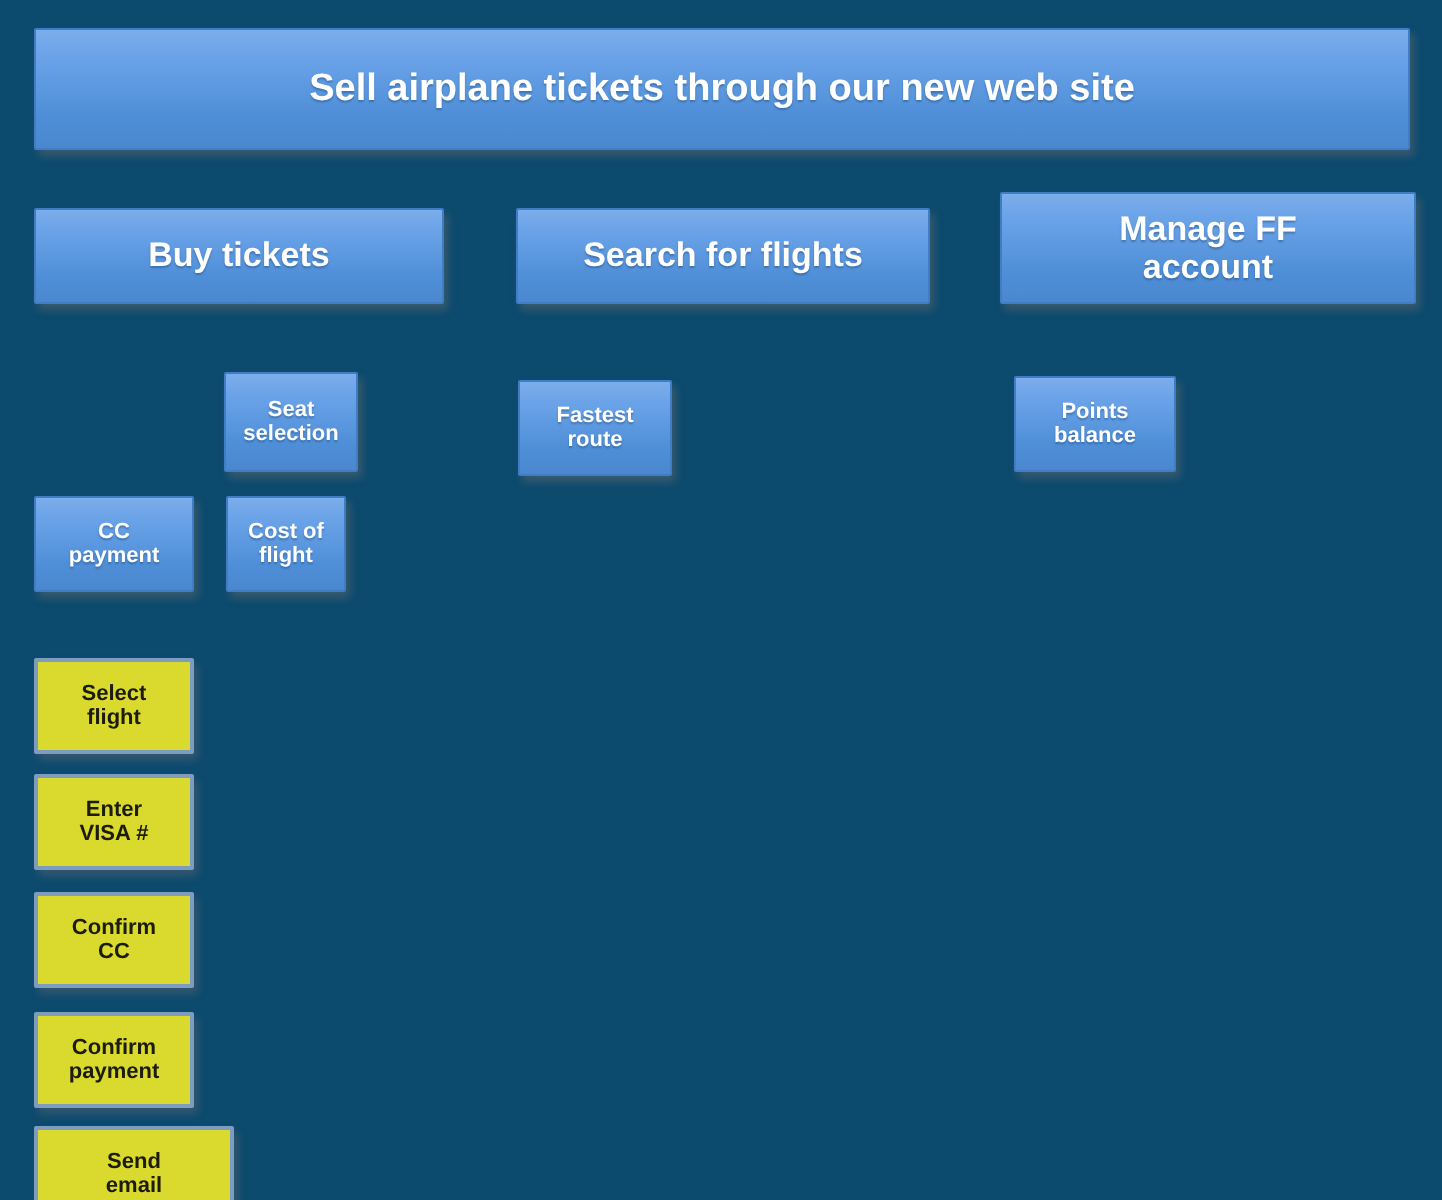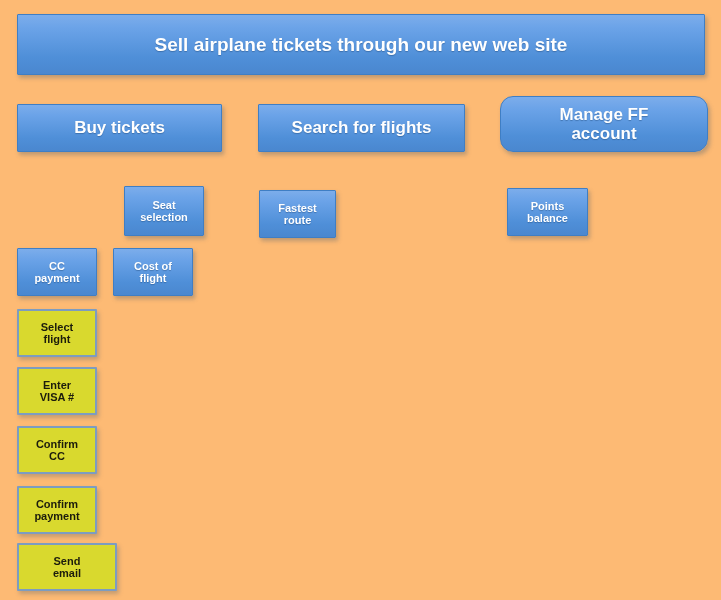--- a/index.html
+++ b/index.html
@@ -10,21 +10,21 @@
     width: 721px;
     height: 600px;
     background: #ffffff;
     font-family: "Liberation Sans", sans-serif;
     overflow: hidden;
   }
   #canvas {
     position: relative;
     width: 721px;
     height: 600px;
-    background: #fdba74;
+    background: #0c4a6e;
   }
 
   
   .node {
     position: absolute;
     box-sizing: border-box;
     display: flex;
     align-items: center;
     justify-content: center;
     text-align: center;
@@ -43,51 +43,52 @@
     box-shadow: 2px 3px 4px rgba(110, 110, 110, .45);
   }
 
   
   .node.yellow {
     background: #d9d92e;
     border: 2px solid #7d9cc0;
     color: #1c1c0c;
     font-weight: bold;
     box-shadow: 2px 3px 4px rgba(110, 110, 110, .40);
+    margin-top: 20px;
   }
 
   
   .sz-banner  { font-size: 19px; }
   .sz-epic    { font-size: 17px; }
   .sz-small   { font-size: 11px; }
   .sz-task    { font-size: 11px; }
 </style>
 </head>
 <body>
 
 <div id="canvas">
 
   <div class="node blue sz-banner" style="left: 17px; top: 14px; width: 688px; height: 61px;">Sell airplane tickets through our new web site</div>
 
   <div id="epics-layer">
       <div class="node blue sz-epic" style="left: 17px; top: 104px; width: 205px; height: 48px;">Buy tickets</div>
       <div class="node blue sz-epic" style="left: 258px; top: 104px; width: 207px; height: 48px;">Search for flights</div>
-      <div class="node blue sz-epic" style="left: 500px; top: 96px; width: 208px; height: 56px; border-radius: 13px;">Manage FF
+      <div class="node blue sz-epic" style="left: 500px; top: 96px; width: 208px; height: 56px;">Manage FF
 account</div>
     </div>
   <div id="features-layer">
-      <div class="node blue sz-small" style="left: 124px; top: 186px; width: 80px; height: 50px;">Seat
+      <div class="node blue sz-small" style="left: 112px; top: 186px; width: 67px; height: 50px;">Seat
 selection</div>
       <div class="node blue sz-small" style="left: 259px; top: 190px; width: 77px; height: 48px;">Fastest
 route</div>
       <div class="node blue sz-small" style="left: 507px; top: 188px; width: 81px; height: 48px;">Points
 balance</div>
       <div class="node blue sz-small" style="left: 17px; top: 248px; width: 80px; height: 48px;">CC
 payment</div>
-      <div class="node blue sz-small" style="left: 113px; top: 248px; width: 80px; height: 48px;">Cost of
+      <div class="node blue sz-small" style="left: 113px; top: 248px; width: 60px; height: 48px;">Cost of
 flight</div>
     </div>
   <div id="tasks-layer">
       <div class="node yellow sz-task" style="left: 17px; top: 309px; width: 80px; height: 48px;">Select
 flight</div>
       <div class="node yellow sz-task" style="left: 17px; top: 367px; width: 80px; height: 48px;">Enter
 VISA #</div>
       <div class="node yellow sz-task" style="left: 17px; top: 426px; width: 80px; height: 48px;">Confirm
 CC</div>
       <div class="node yellow sz-task" style="left: 17px; top: 486px; width: 80px; height: 48px;">Confirm

